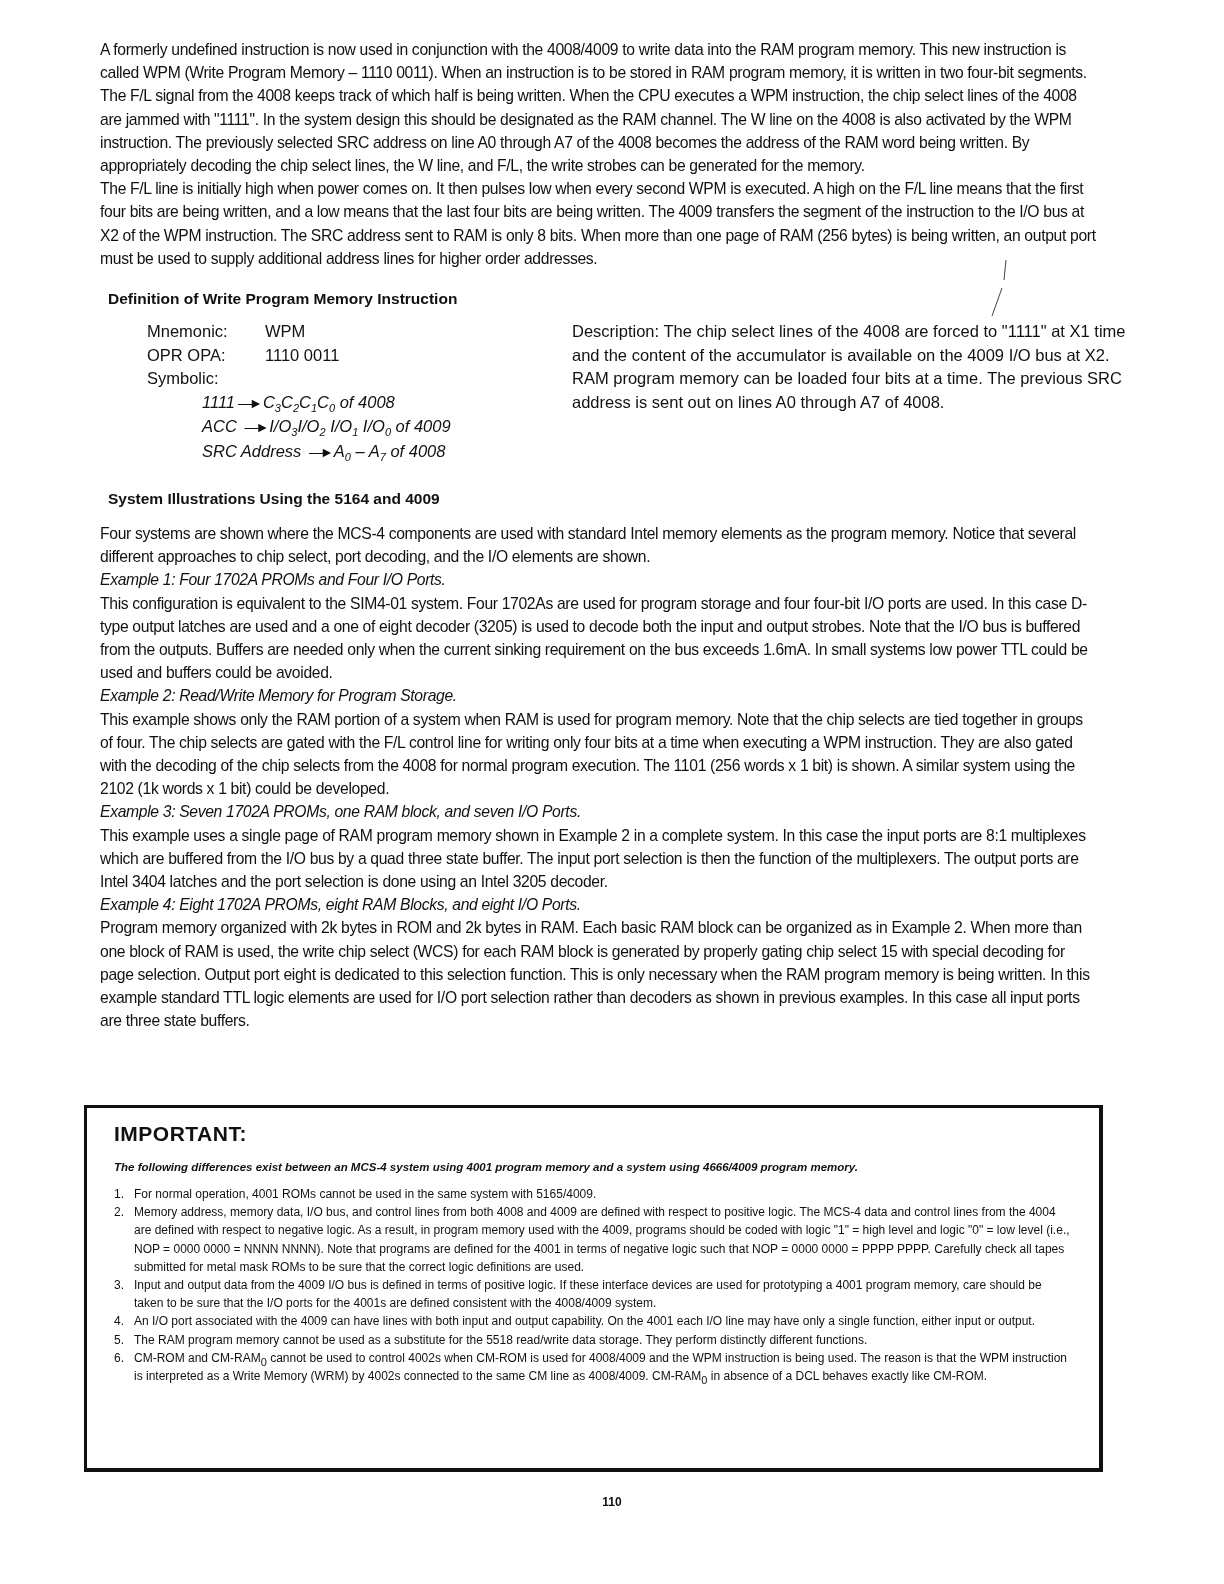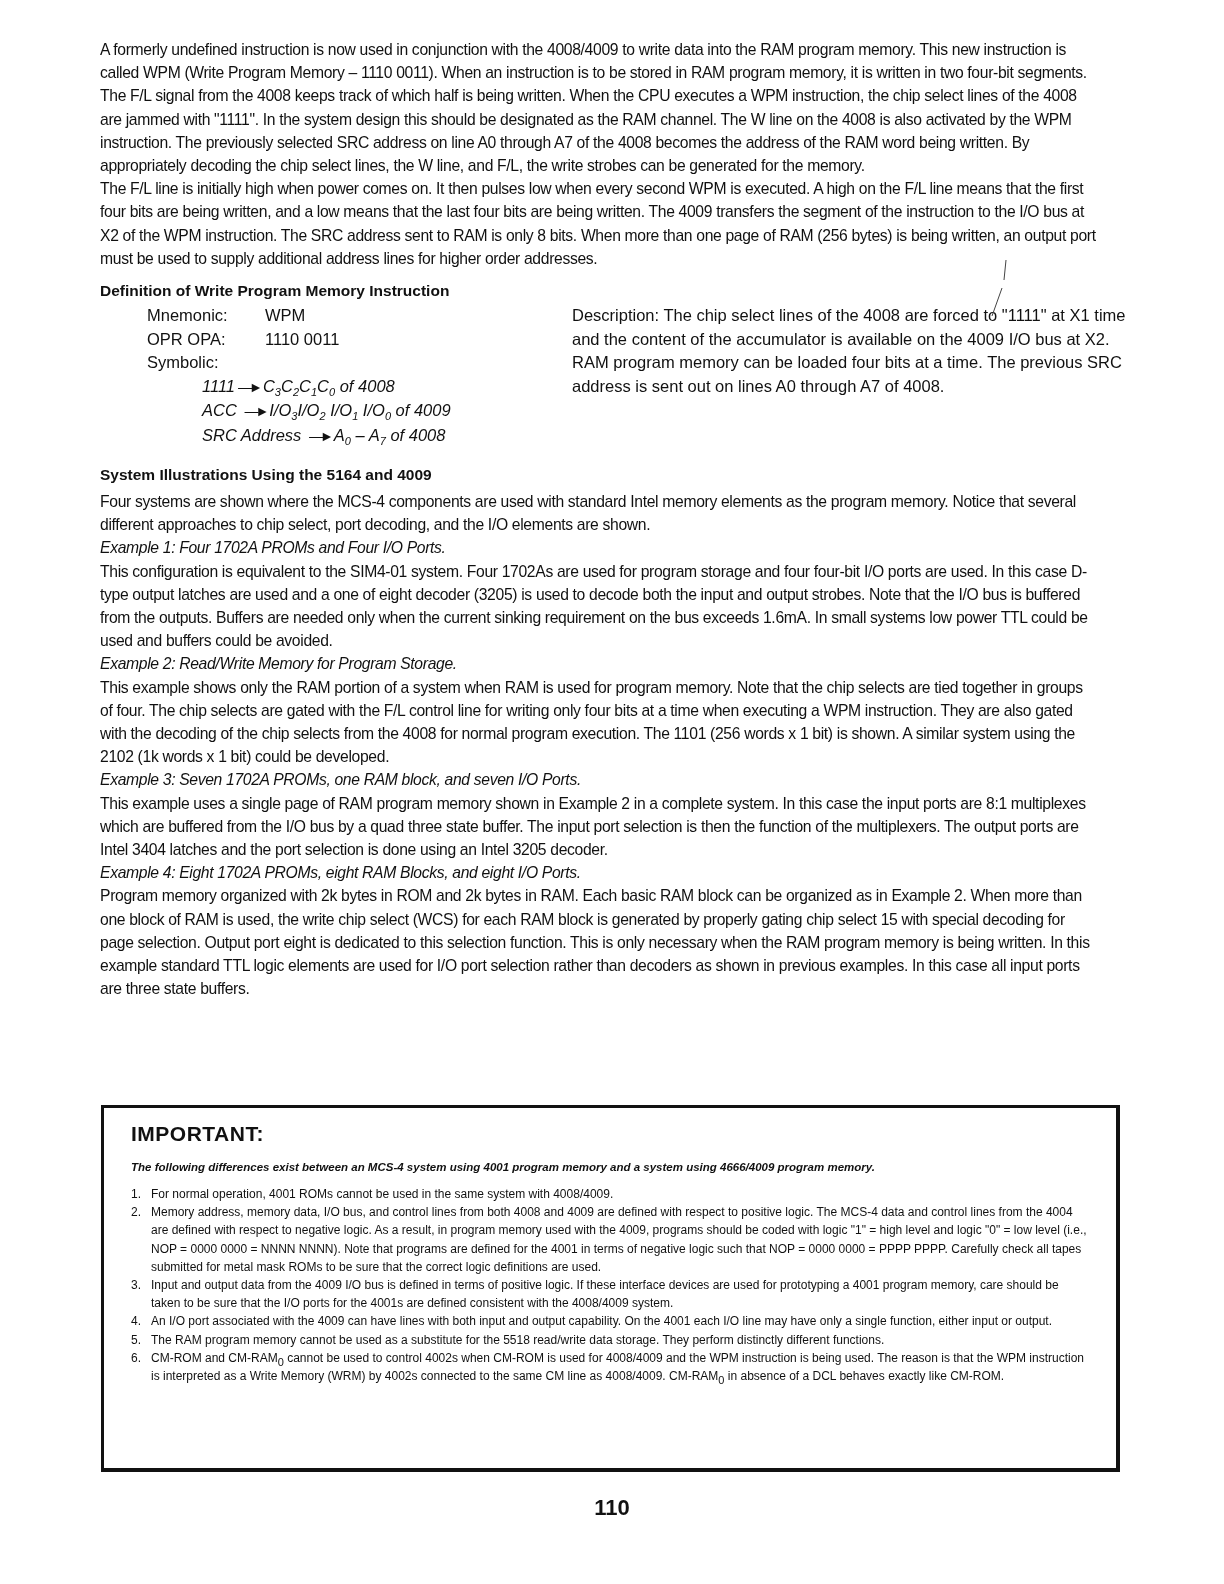--- a/index.html
+++ b/index.html
@@ -13,57 +13,57 @@
     font-family: "Liberation Sans", sans-serif;
     font-size: 16.2px; line-height: 23.2px;
     letter-spacing: -0.35px;
     transform: scaleX(0.97); transform-origin: left top;
     margin: 0;
   }
   .body-text p { margin: 0; }
   .heading {
     font-family: "Liberation Sans", sans-serif;
     font-weight: bold; font-size: 15.5px; line-height: 22px;
-    margin: 0;
+    margin: 8px;
   }
   .def-block { position: relative; height: 162px; }
   .def-left { position: absolute; left: 47px; top: 2px; font-size: 16.5px; line-height: 23.5px; }
   .def-row { display: flex; }
   .def-label { width: 118px; }
   .sym { padding-left: 55px; font-style: italic; }
   .def-right {
     position: absolute; left: 472px; top: 2px; width: 560px;
     font-size: 16.5px; line-height: 23.5px;
   }
   .arrow { font-size: 14px; margin: 0 3px; letter-spacing: -3px; }
   sub { font-size: 11px; vertical-align: -4px; line-height: 0; }
   .italic { font-style: italic; }
   .important-box {
-    position: absolute; left: 101px; top: 1105px; width: 1012px; height: 360px;
+    position: absolute; left: 84px; top: 1105px; width: 1012px; height: 360px;
     border: 3px solid #111; border-bottom-width: 4px; border-right-width: 4px;
   }
   .imp-title {
     position: absolute; left: 27px; top: 14px;
     font-size: 21px; font-weight: bold; letter-spacing: 0.5px;
   }
   .imp-intro {
     position: absolute; left: 27px; top: 53px;
     font-size: 11.5px; font-style: italic; font-weight: bold;
   }
   .imp-list {
     position: absolute; left: 27px; top: 77px; width: 960px;
     margin: 0; padding: 0; list-style: none;
     font-size: 12px; line-height: 18.2px; font-weight: 500;
   }
   .imp-list li { display: flex; }
   .imp-num { width: 20px; flex: none; }
   .imp-text { flex: 1; }
   .page-number {
     position: absolute; left: 0; width: 1224px; top: 1495px;
-    text-align: center; font-weight: bold; font-size: 22px;
+    text-align: center; font-weight: bold; font-size: 12px;
   }
   .pen-mark { position: absolute; left: 984px; top: 258px; }
 </style>
 </head>
 <body>
 
 <div class="page">
   <div class="body-text">
     <p>A formerly undefined instruction is now used in conjunction with the 4008/4009 to write data into the RAM program memory. This new instruction is called WPM (Write Program Memory – 1110 0011). When an instruction is to be stored in RAM program memory, it is written in two four-bit segments. The F/L signal from the 4008 keeps track of which half is being written. When the CPU executes a WPM instruction, the chip select lines of the 4008 are jammed with "1111". In the system design this should be designated as the RAM channel. The W line on the 4008 is also activated by the WPM instruction. The previously selected SRC address on line A0 through A7 of the 4008 becomes the address of the RAM word being written. By appropriately decoding the chip select lines, the W line, and F/L, the write strobes can be generated for the memory.</p>
     <p>The F/L line is initially high when power comes on. It then pulses low when every second WPM is executed. A high on the F/L line means that the first four bits are being written, and a low means that the last four bits are being written. The 4009 transfers the segment of the instruction to the I/O bus at X2 of the WPM instruction. The SRC address sent to RAM is only 8 bits. When more than one page of RAM (256 bytes) is being written, an output port must be used to supply additional address lines for higher order addresses.</p>
@@ -114,21 +114,21 @@
 <svg class="pen-mark" width="30" height="60">
   <path d="M22 2 L20 22 M18 30 L8 58" stroke="#444" stroke-width="1" fill="none"></path>
 </svg>
 
 <div class="important-box">
   <div class="imp-title">IMPORTANT:</div>
   <div class="imp-intro">The following differences exist between an MCS-4 system using 4001 program memory and a system using 4666/4009 program memory.</div>
   <ul class="imp-list" id="imp-list">
       <li>
         <span class="imp-num">1.</span>
-        <span class="imp-text">For normal operation, 4001 ROMs cannot be used in the same system with 4008/4009.</span>
+        <span class="imp-text">For normal operation, 4001 ROMs cannot be used in the same system with 5165/4009.</span>
       </li>
       <li>
         <span class="imp-num">2.</span>
         <span class="imp-text">Memory address, memory data, I/O bus, and control lines from both 4008 and 4009 are defined with respect to positive logic. The MCS-4 data and control lines from the 4004 are defined with respect to negative logic. As a result, in program memory used with the 4009, programs should be coded with logic "1" = high level and logic "0" = low level (i.e., NOP = 0000 0000 = NNNN NNNN). Note that programs are defined for the 4001 in terms of negative logic such that NOP = 0000 0000 = PPPP PPPP. Carefully check all tapes submitted for metal mask ROMs to be sure that the correct logic definitions are used.</span>
       </li>
       <li>
         <span class="imp-num">3.</span>
         <span class="imp-text">Input and output data from the 4009 I/O bus is defined in terms of positive logic. If these interface devices are used for prototyping a 4001 program memory, care should be taken to be sure that the I/O ports for the 4001s are defined consistent with the 4008/4009 system.</span>
       </li>
       <li>

